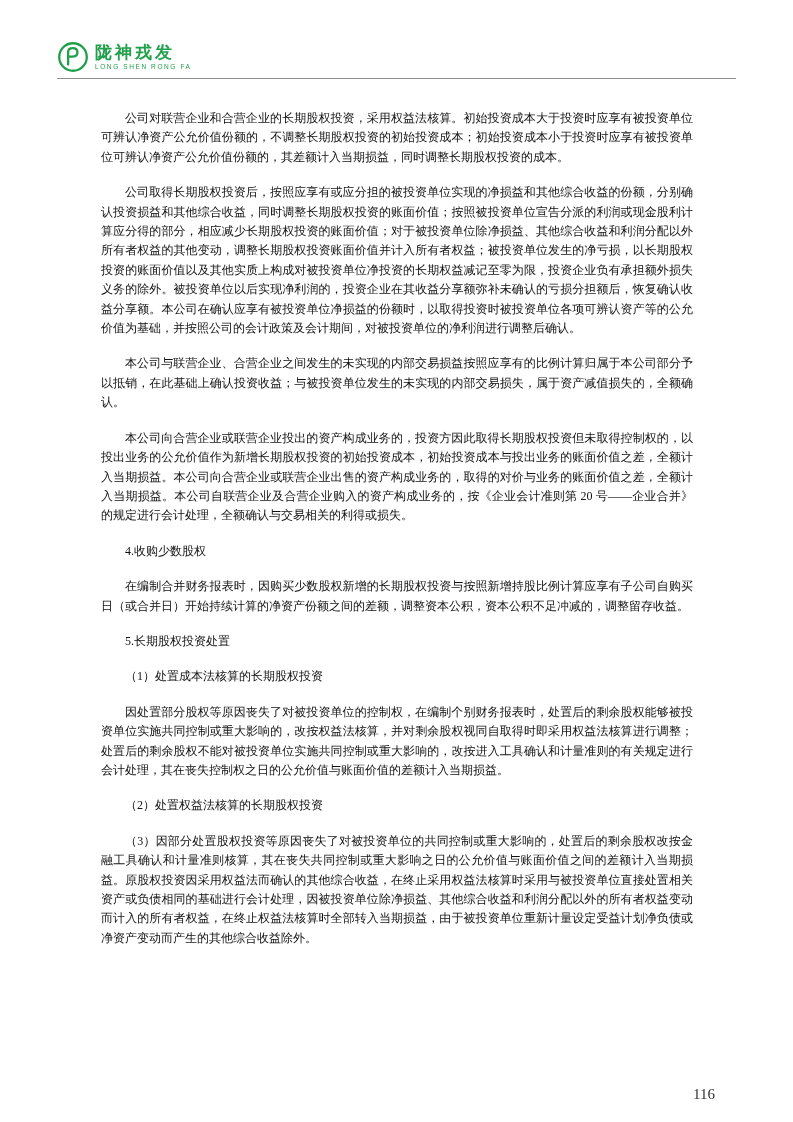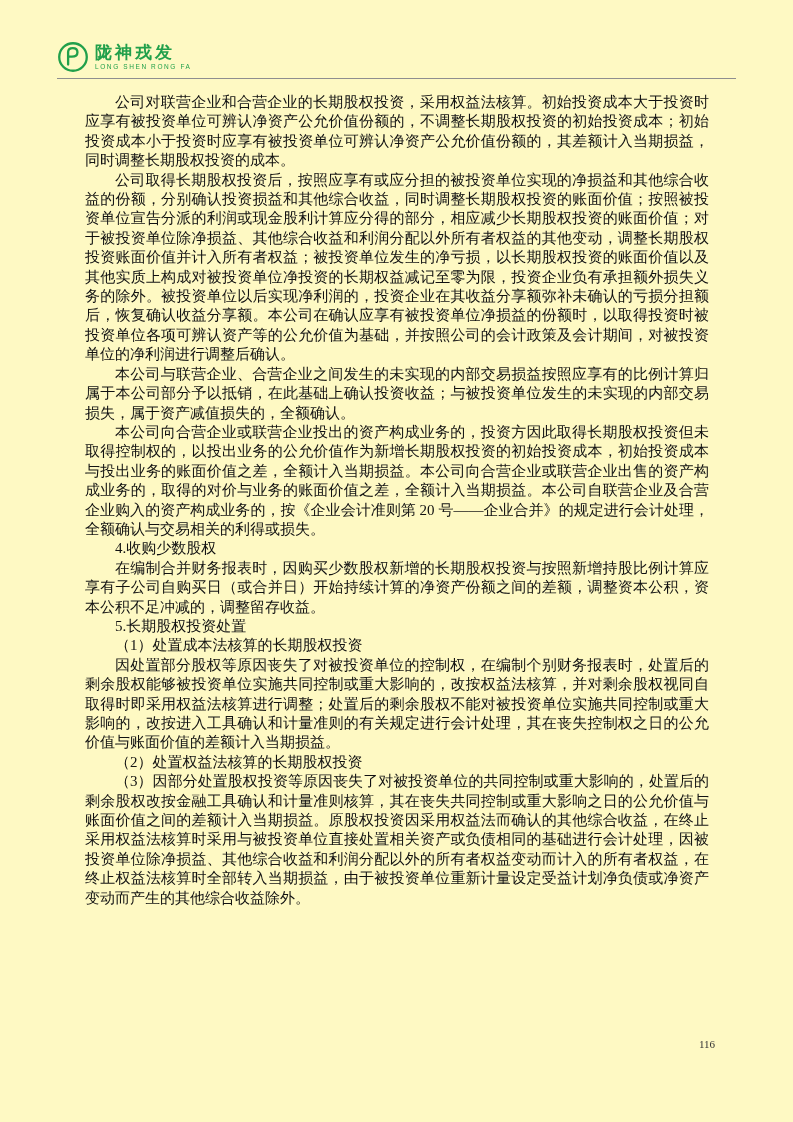--- a/index.html
+++ b/index.html
@@ -5,21 +5,21 @@
   html, body {
     margin: 0;
     padding: 0;
     background: #e8e8e8;
   }
   .page {
     position: relative;
     width: 793px;
     height: 1122px;
     margin: 0 auto;
-    background: #fef9c3;
+    background: #ffffff;
     font-family: "Liberation Serif", "DejaVu Serif", serif;
     color: #111111;
     overflow: hidden;
   }
   
   .header {
     position: absolute;
     top: 38px;
     left: 57px;
     right: 57px;
@@ -67,34 +67,34 @@
     white-space: nowrap;
   }
   
   .content {
     position: absolute;
     top: 93px;
     left: 85px;
     width: 624px;
   }
   .para {
-    margin: 0;
-    font-size: 15px;
+    margin: 16px;
+    font-size: 12px;
     line-height: 19.4px;
     text-align: justify;
     text-indent: 2em;
     color: #111111;
     word-break: break-all;
   }
   
   .page-number {
     position: absolute;
-    top: 1038px;
+    top: 1086px;
     right: 78px;
-    font-size: 11px;
+    font-size: 15px;
     color: #333333;
   }
 </style>
 </head>
 <body>
 
 <div class="page">
 
   <div class="header">
     <div class="logo">

